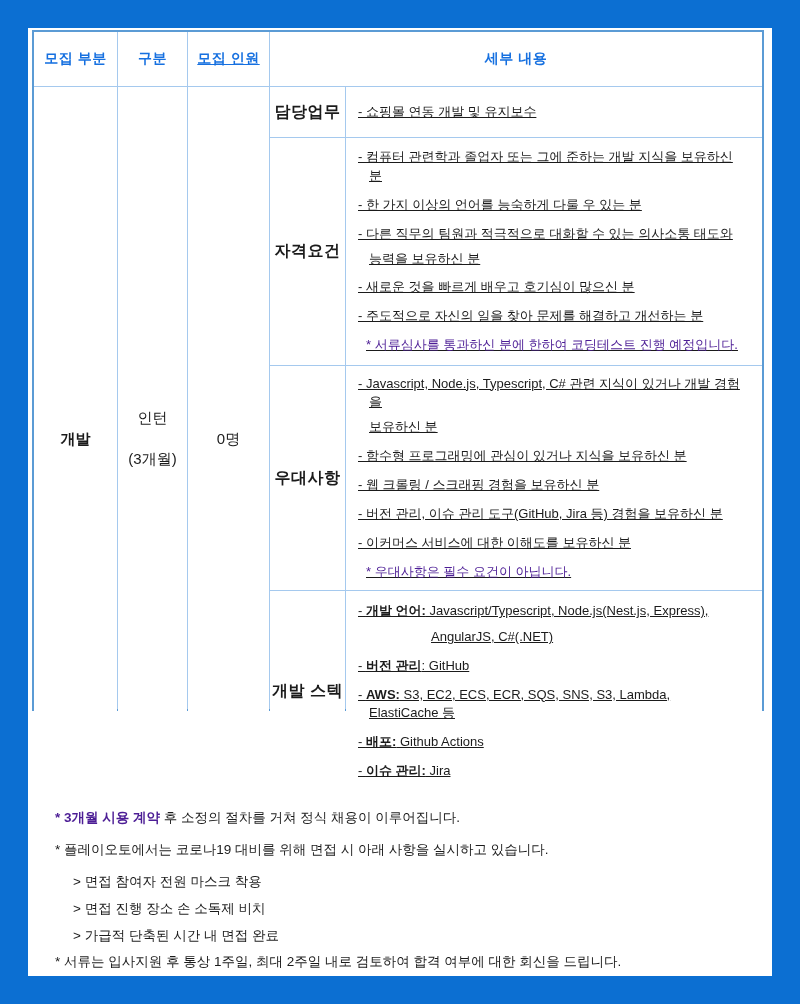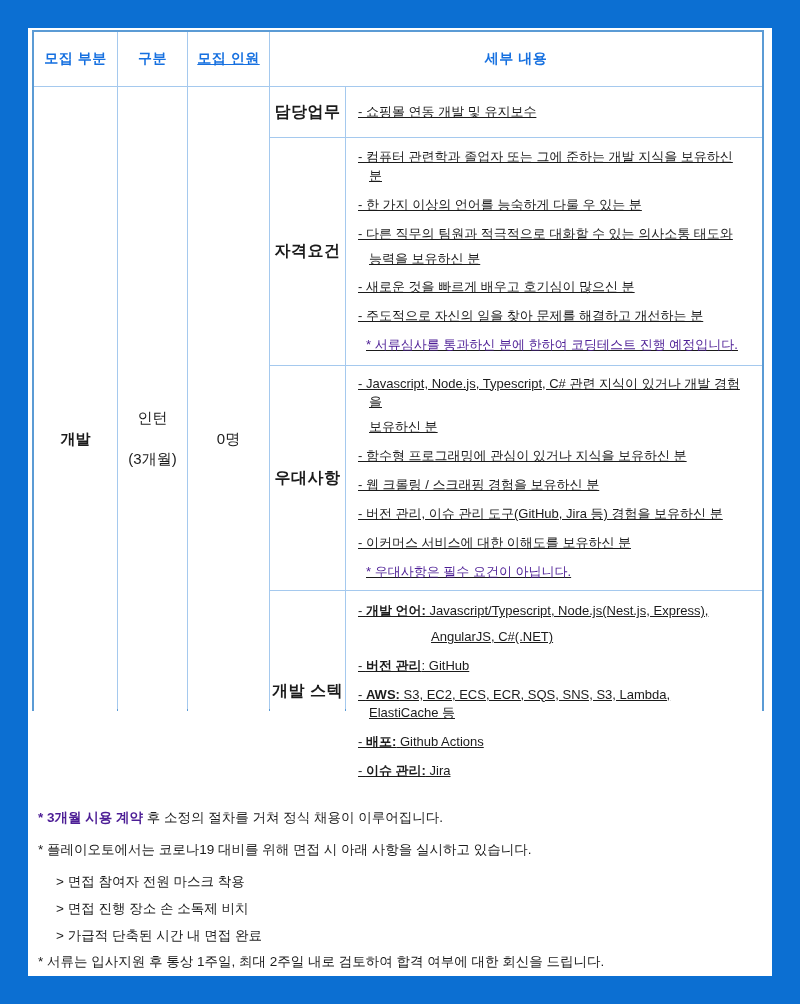--- a/index.html
+++ b/index.html
@@ -45,21 +45,21 @@
   .con { grid-column: 5; display: flex; flex-direction: column; justify-content: center; padding: 6px 19px 6px 12px; font-size: 13px; text-decoration: underline; }
   .r2 { grid-row: 2; } .r3 { grid-row: 3; } .r4 { grid-row: 4; } .r5 { grid-row: 5; }
   .item { padding-left: 11px; text-indent: -11px; margin: 5px 0; line-height: 1.45; }
   .item.indent { margin-left: 8px; }
   .cont { text-indent: 0; margin-top: 6px; }
   .item.has-bold .cont { margin-left: 62px; margin-top: 7px; }
   .b { font-weight: bold; }
   .red { color: #4c1d95; }
   .notes {
     position: absolute;
-    left: 10px; right: 6px; top: 781px;
+    left: 27px; right: 6px; top: 781px;
     font-size: 13.5px;
   }
   .note { margin-bottom: 13px; line-height: 1.4; }
   .note.sub { margin: 0 0 8px 18px; font-weight: normal; }
 </style>
 </head>
 <body>
 
 <div class="sheet">
 

